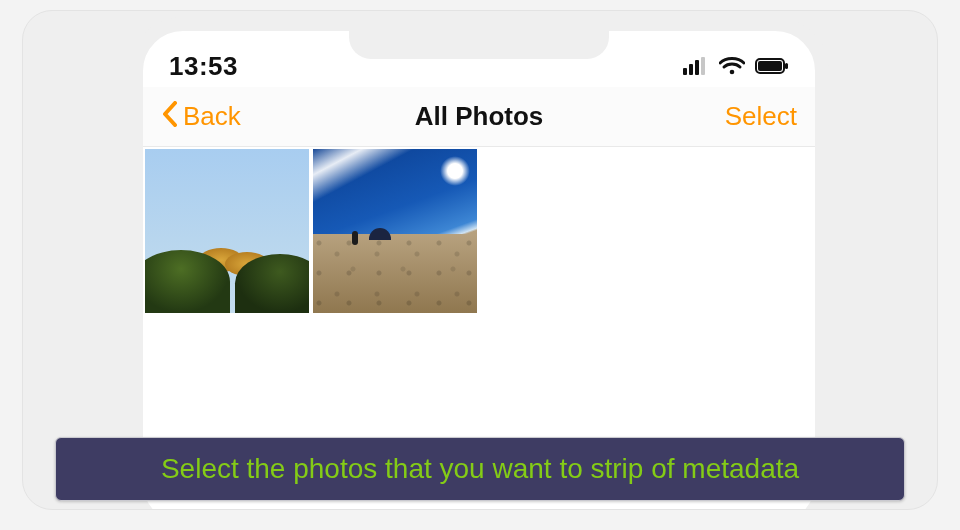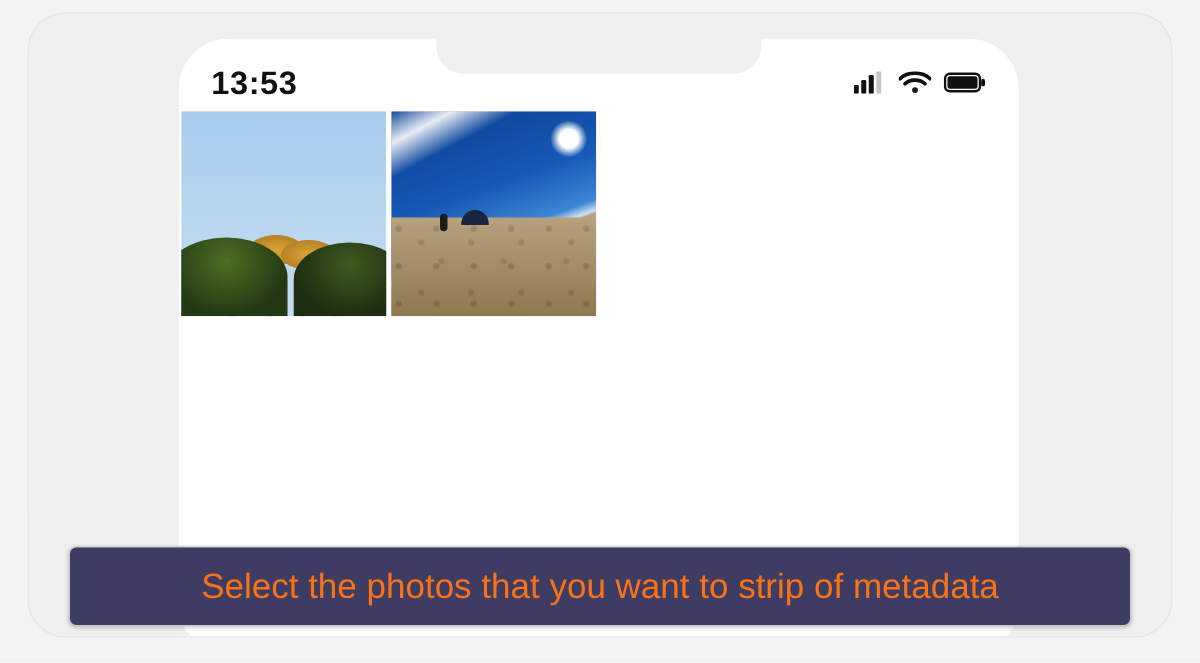--- a/index.html
+++ b/index.html
@@ -85,21 +85,21 @@
 
   
   .caption {
     position: absolute;
     left: 32px; right: 32px; bottom: 8px;
     height: 64px;
     background: #3e3c63;
     border: 1px solid #c9c9cf;
     border-radius: 6px;
     display: flex; align-items: center; justify-content: center;
-    color: #f97316; font-size: 28px;
+    color: #84cc16; font-size: 28px;
     box-shadow: 0 1px 3px rgba(0,0,0,0.2);
   }
 </style>
 </head>
 <body>
 
 <div class="stage">
   <div class="card">
 
     <div class="phone">
@@ -126,20 +126,32 @@
           <span>
             <svg width="34" height="18" viewBox="0 0 34 18">
               <rect x="1" y="2" width="28" height="14" rx="4" stroke="#111" stroke-width="2" fill="none"></rect>
               <rect x="3" y="4" width="24" height="10" rx="2" fill="#111"></rect>
               <rect x="30" y="6" width="3" height="6" rx="1.5" fill="#111"></rect>
             </svg>
           </span>
         </div>
       </div>
 
+      <div class="navbar">
+        <div class="nav-left">
+          <span class="chev">
+            <svg width="18" height="26" viewBox="0 0 18 26">
+                <path d="M14 2 L4 13 L14 24" stroke="#ff9500" stroke-width="4" fill="none" stroke-linecap="round" stroke-linejoin="round"></path>
+              </svg>
+          </span>
+          <span>Back</span>
+        </div>
+        <div class="nav-title">All Photos</div>
+        <div class="nav-right">Select</div>
+      </div>
 
       <div class="grid">
         <div class="thumb photo1">
           <div class="thumb-inner">
             <div class="sky"></div>
             <div class="foliage">
               <div class="trunk t1"></div>
                 <div class="trunk t2"></div>
                 <div class="trunk t3"></div>
                 <div class="trunk t4"></div>

